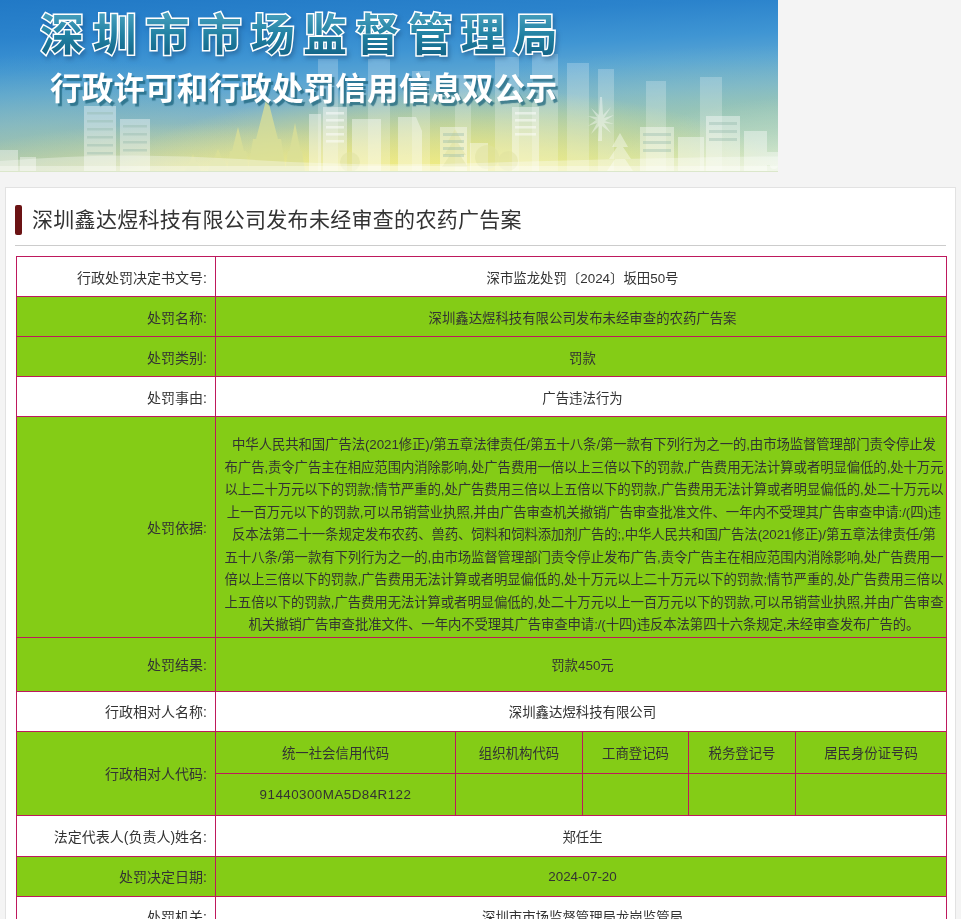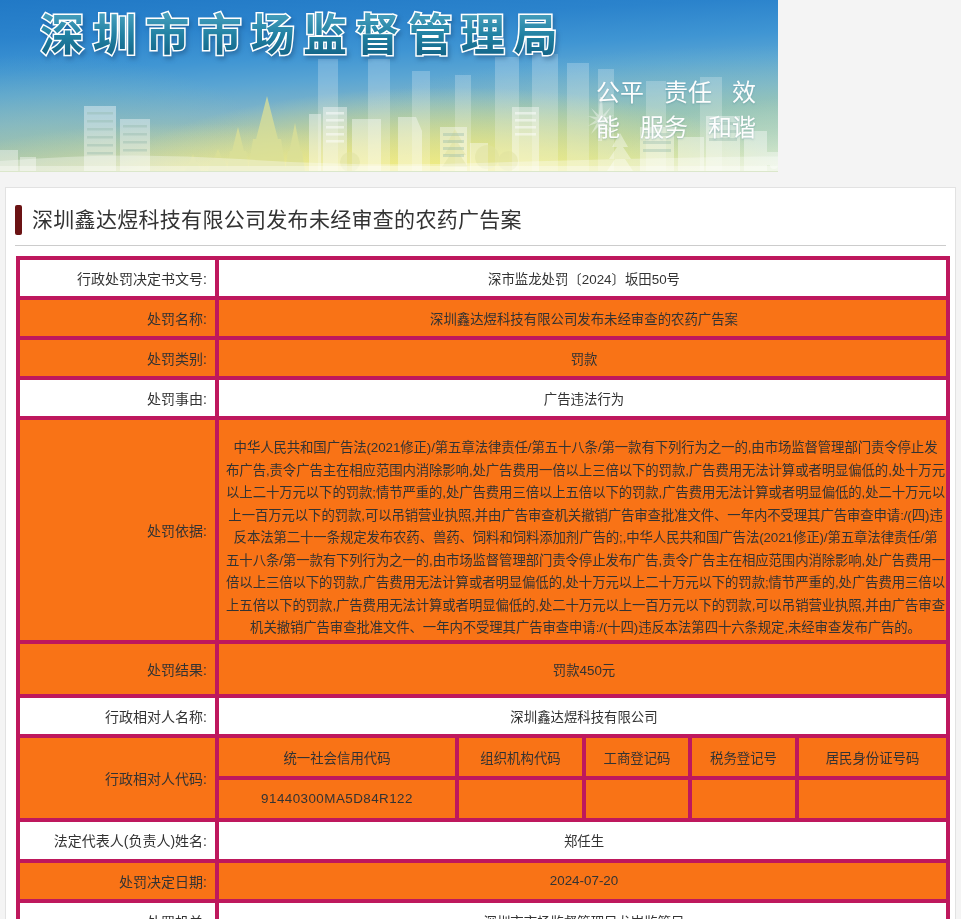--- a/index.html
+++ b/index.html
@@ -20,24 +20,24 @@
  text-shadow:0 1px 2px rgba(60,120,140,0.35);}
 .r1 span{margin-right:20px;}
 .r2{position:absolute;left:595px;top:104px;font-size:14px;font-weight:400;color:#fbfdfc;letter-spacing:0px;word-spacing:1.8px;white-space:nowrap;}
 
 .box{margin:15px 5px 0 5px;width:949px;border:1px solid #e2e2e2;background:#fff;padding-bottom:40px;}
 .hd{position:relative;height:57px;}
 .bar{position:absolute;left:9px;top:17px;width:7px;height:30px;background:#6b1314;border-radius:2px;}
 .hd .tt{position:absolute;left:26px;top:15px;font-size:21px;letter-spacing:0.3px;color:#333;}
 .sep{height:1px;background:#ccc;margin:0 9px;}
 table.m{border-collapse:collapse;table-layout:fixed;margin:10px 0 0 10px;width:930px;}
-table.m td{border:4px solid #be185d;font-size:14px;color:#333;vertical-align:middle;}
+table.m td{border:1px solid #be185d;font-size:14px;color:#333;vertical-align:middle;}
 table.m td.l{text-align:right;padding:0 8px 0 0;}
 table.m td.v{text-align:center;padding:0 4px 0 7px;font-size:13.4px;}
-tr.g td{background:#f97316;margin-top:28px;}
+tr.g td{background:#84cc16;margin-top:28px;}
 table.m td.c{text-align:center;padding:0;font-size:13.4px;}
 .j div{white-space:nowrap;overflow:hidden;line-height:22.5px;font-size:13.4px;letter-spacing:-0.1px;}
 </style>
 </head>
 <body>
 <div class="hdr">
 <svg class="sky" viewBox="0 0 961 120">
  <g fill="#ffffff" opacity="0.22">
   <rect x="318" y="8" width="20" height="112"></rect>
   <rect x="368" y="8" width="22" height="112"></rect>
@@ -132,21 +132,21 @@
 <svg class="t1" viewBox="0 0 560 60">
  <defs>
   <linearGradient id="tg" x1="0" y1="0" x2="0" y2="1">
    <stop offset="0" stop-color="#4aa2c0"></stop>
    <stop offset="0.5" stop-color="#2080a2"></stop>
    <stop offset="1" stop-color="#115f82"></stop>
   </linearGradient>
  </defs>
  <text x="0" y="45" style="filter:drop-shadow(2px 3px 2px rgba(20,60,100,0.35))" font-size="44" font-weight="700" font-family="Liberation Sans, Noto Sans CJK SC, sans-serif" fill="url(#tg)" stroke="#ffffff" stroke-width="3" paint-order="stroke" letter-spacing="8.6">深圳市市场监督管理局</text>
 </svg>
-<div class="r1"><span>公平</span><span>责任</span><span>效能</span><span>服务</span><span style="margin:0">和谐</span></div>
+<div class="t2">行政许可和行政处罚信用信息双公示</div>
 </div>
 
 <div class="box">
  <div class="hd">
       <span class="bar"></span>
       <span class="tt">深圳鑫达煜科技有限公司发布未经审查的农药广告案</span>
     </div>
  <div class="sep"></div>
  <table class="m">
   <colgroup>

